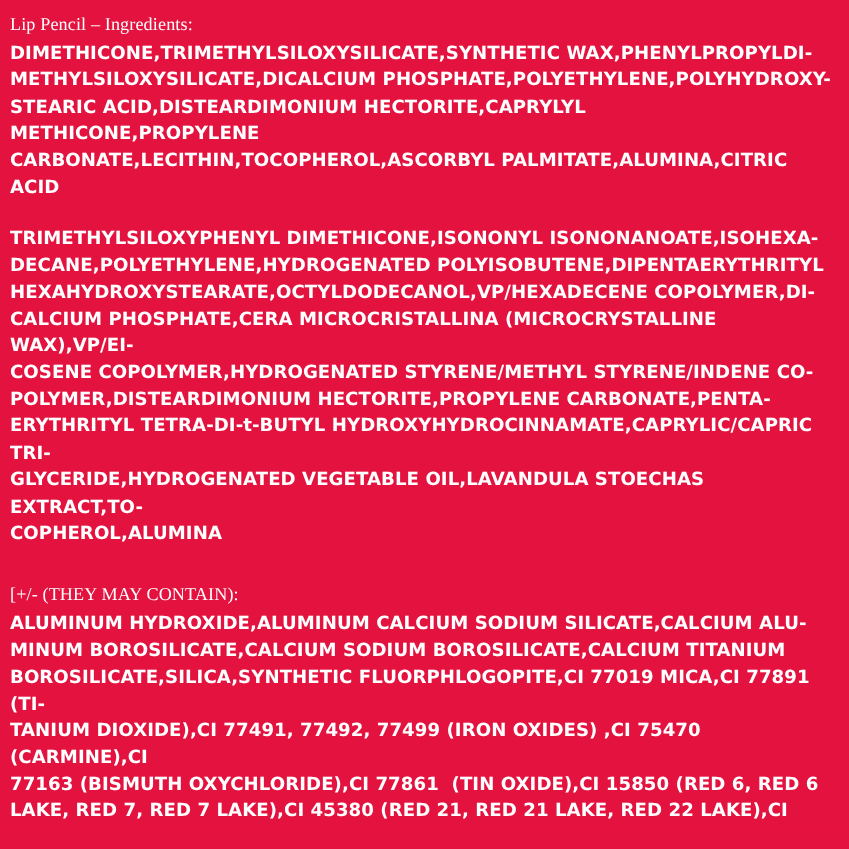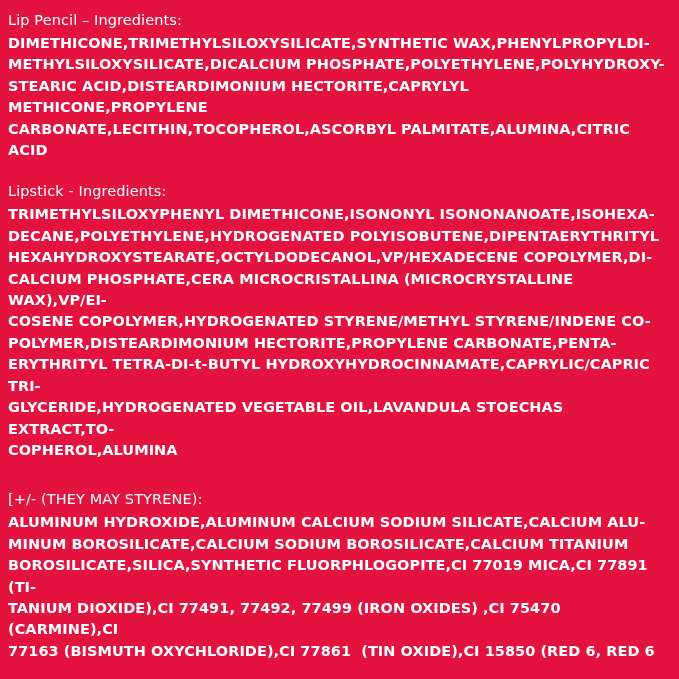--- a/index.html
+++ b/index.html
@@ -24,20 +24,21 @@
   }
   .section {
     margin: 0 0 12px 0;
   }
   .heading {
     font-size: 14.5px;
     line-height: 21px;
     letter-spacing: 0.1px;
     margin: 0 0 2px 0;
     white-space: pre-wrap;
+    font-family: Liberation Serif, serif;
   }
   .body-text {
     font-size: 14.5px;
     line-height: 21.4px;
     letter-spacing: 0.05px;
     margin: 0;
     white-space: pre-wrap;
     word-break: break-word;
     font-weight: bold;
   }
@@ -72,36 +73,35 @@
     <p class="heading">Lip Pencil – Ingredients:</p>
     <p class="body-text">DIMETHICONE,TRIMETHYLSILOXYSILICATE,SYNTHETIC WAX,PHENYLPROPYLDI-
 METHYLSILOXYSILICATE,DICALCIUM PHOSPHATE,POLYETHYLENE,POLYHYDROXY-
 STEARIC ACID,DISTEARDIMONIUM HECTORITE,CAPRYLYL METHICONE,PROPYLENE
 CARBONATE,LECITHIN,TOCOPHEROL,ASCORBYL PALMITATE,ALUMINA,CITRIC ACID</p>
   </div>
 
   <div class="gap-small"></div>
 
   <div class="section">
-    <p class="heading">Lipstick - Ingredients:</p>
     <p class="body-text">TRIMETHYLSILOXYPHENYL DIMETHICONE,ISONONYL ISONONANOATE,ISOHEXA-
 DECANE,POLYETHYLENE,HYDROGENATED POLYISOBUTENE,DIPENTAERYTHRITYL
 HEXAHYDROXYSTEARATE,OCTYLDODECANOL,VP/HEXADECENE COPOLYMER,DI-
 CALCIUM PHOSPHATE,CERA MICROCRISTALLINA (MICROCRYSTALLINE WAX),VP/EI-
 COSENE COPOLYMER,HYDROGENATED STYRENE/METHYL STYRENE/INDENE CO-
 POLYMER,DISTEARDIMONIUM HECTORITE,PROPYLENE CARBONATE,PENTA-
 ERYTHRITYL TETRA-DI-t-BUTYL HYDROXYHYDROCINNAMATE,CAPRYLIC/CAPRIC TRI-
 GLYCERIDE,HYDROGENATED VEGETABLE OIL,LAVANDULA STOECHAS EXTRACT,TO-
 COPHEROL,ALUMINA</p>
   </div>
 
   <div class="gap-medium"></div>
 
   <div class="section">
-    <p class="heading">[+/- (THEY MAY STYRENE):</p>
+    <p class="heading">[+/- (THEY MAY CONTAIN):</p>
     <p class="body-text">ALUMINUM HYDROXIDE,ALUMINUM CALCIUM SODIUM SILICATE,CALCIUM ALU-
 MINUM BOROSILICATE,CALCIUM SODIUM BOROSILICATE,CALCIUM TITANIUM
 BOROSILICATE,SILICA,SYNTHETIC FLUORPHLOGOPITE,CI 77019 MICA,CI 77891 (TI-
 TANIUM DIOXIDE),CI 77491, 77492, 77499 (IRON OXIDES) ,CI 75470 (CARMINE),CI
 77163 (BISMUTH OXYCHLORIDE),CI 77861  (TIN OXIDE),CI 15850 (RED 6, RED 6
 LAKE, RED 7, RED 7 LAKE),CI 45380 (RED 21, RED 21 LAKE, RED 22 LAKE),CI 45410
 (RED 27, RED 27  LAKE, RED 28 LAKE),CI 73360 (RED 30, RED 30 LAKE),CI 16035
 (RED 40 LAKE),CI 19140 (YELLOW 5 LAKE),CI 15985 (YELLOW 6 LAKE),CI 47005 (YEL-
 LOW 10 LAKE),CI 42090 (BLUE 1 LAKE),CI 45370 (ORANGE 5)]</p>
   </div>

